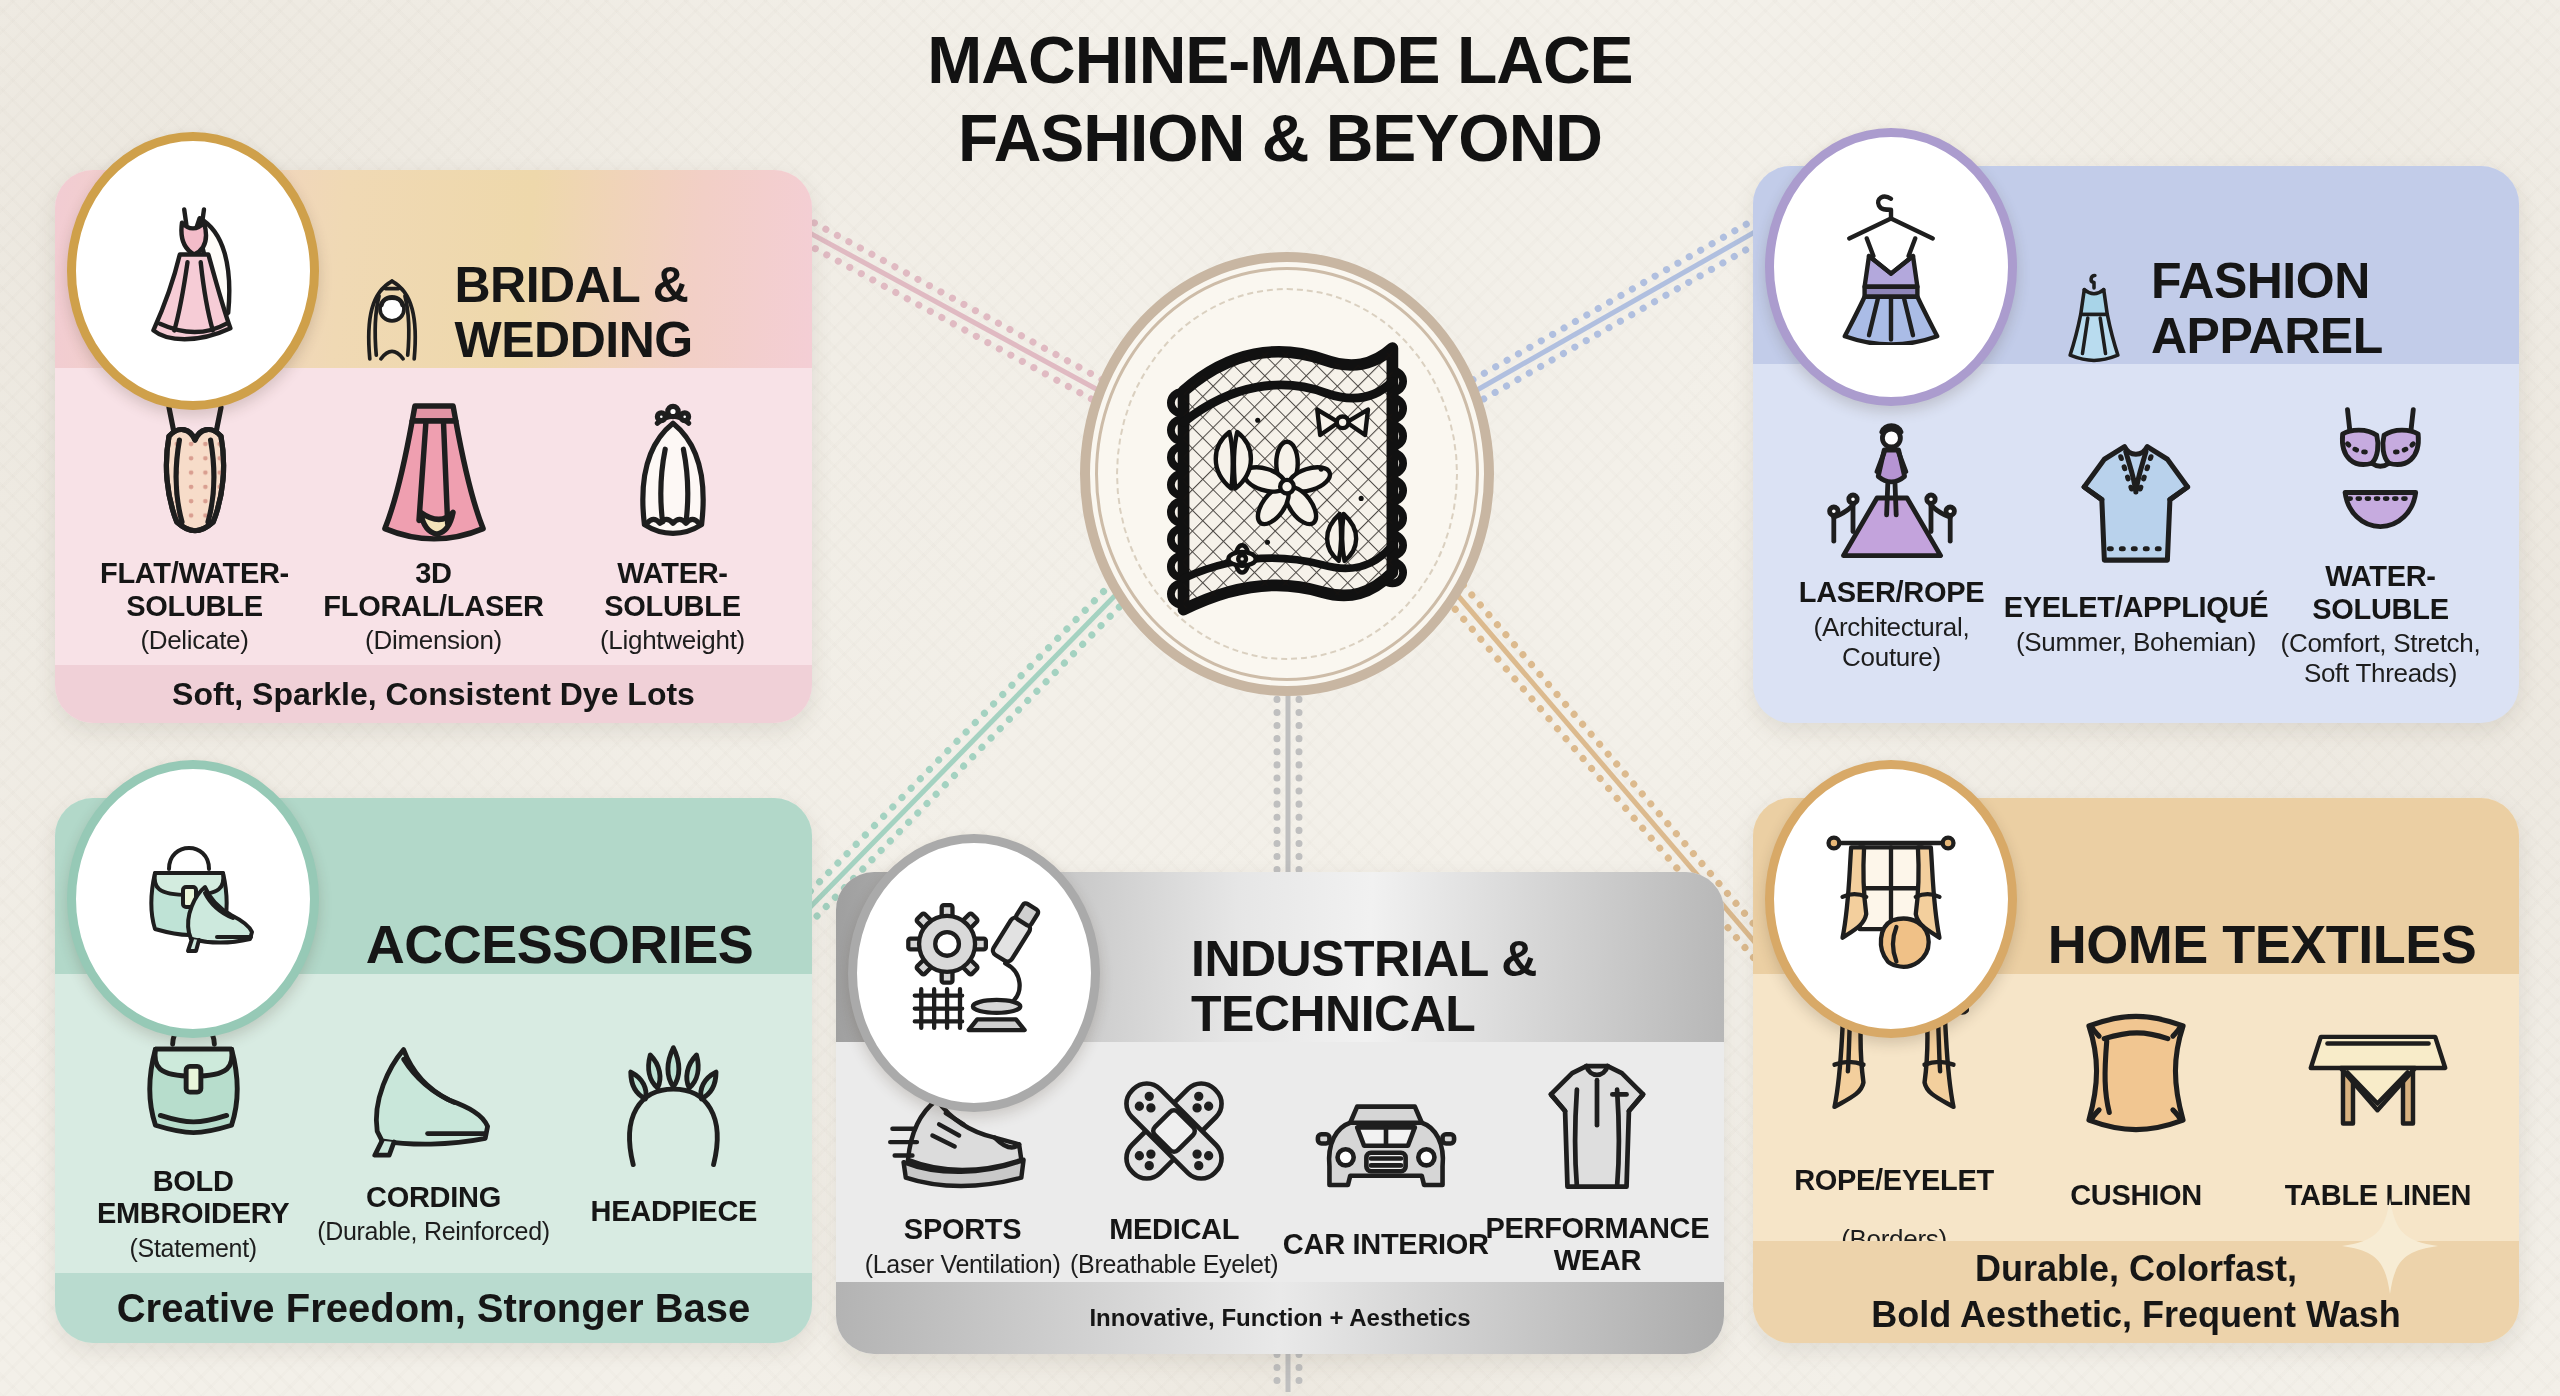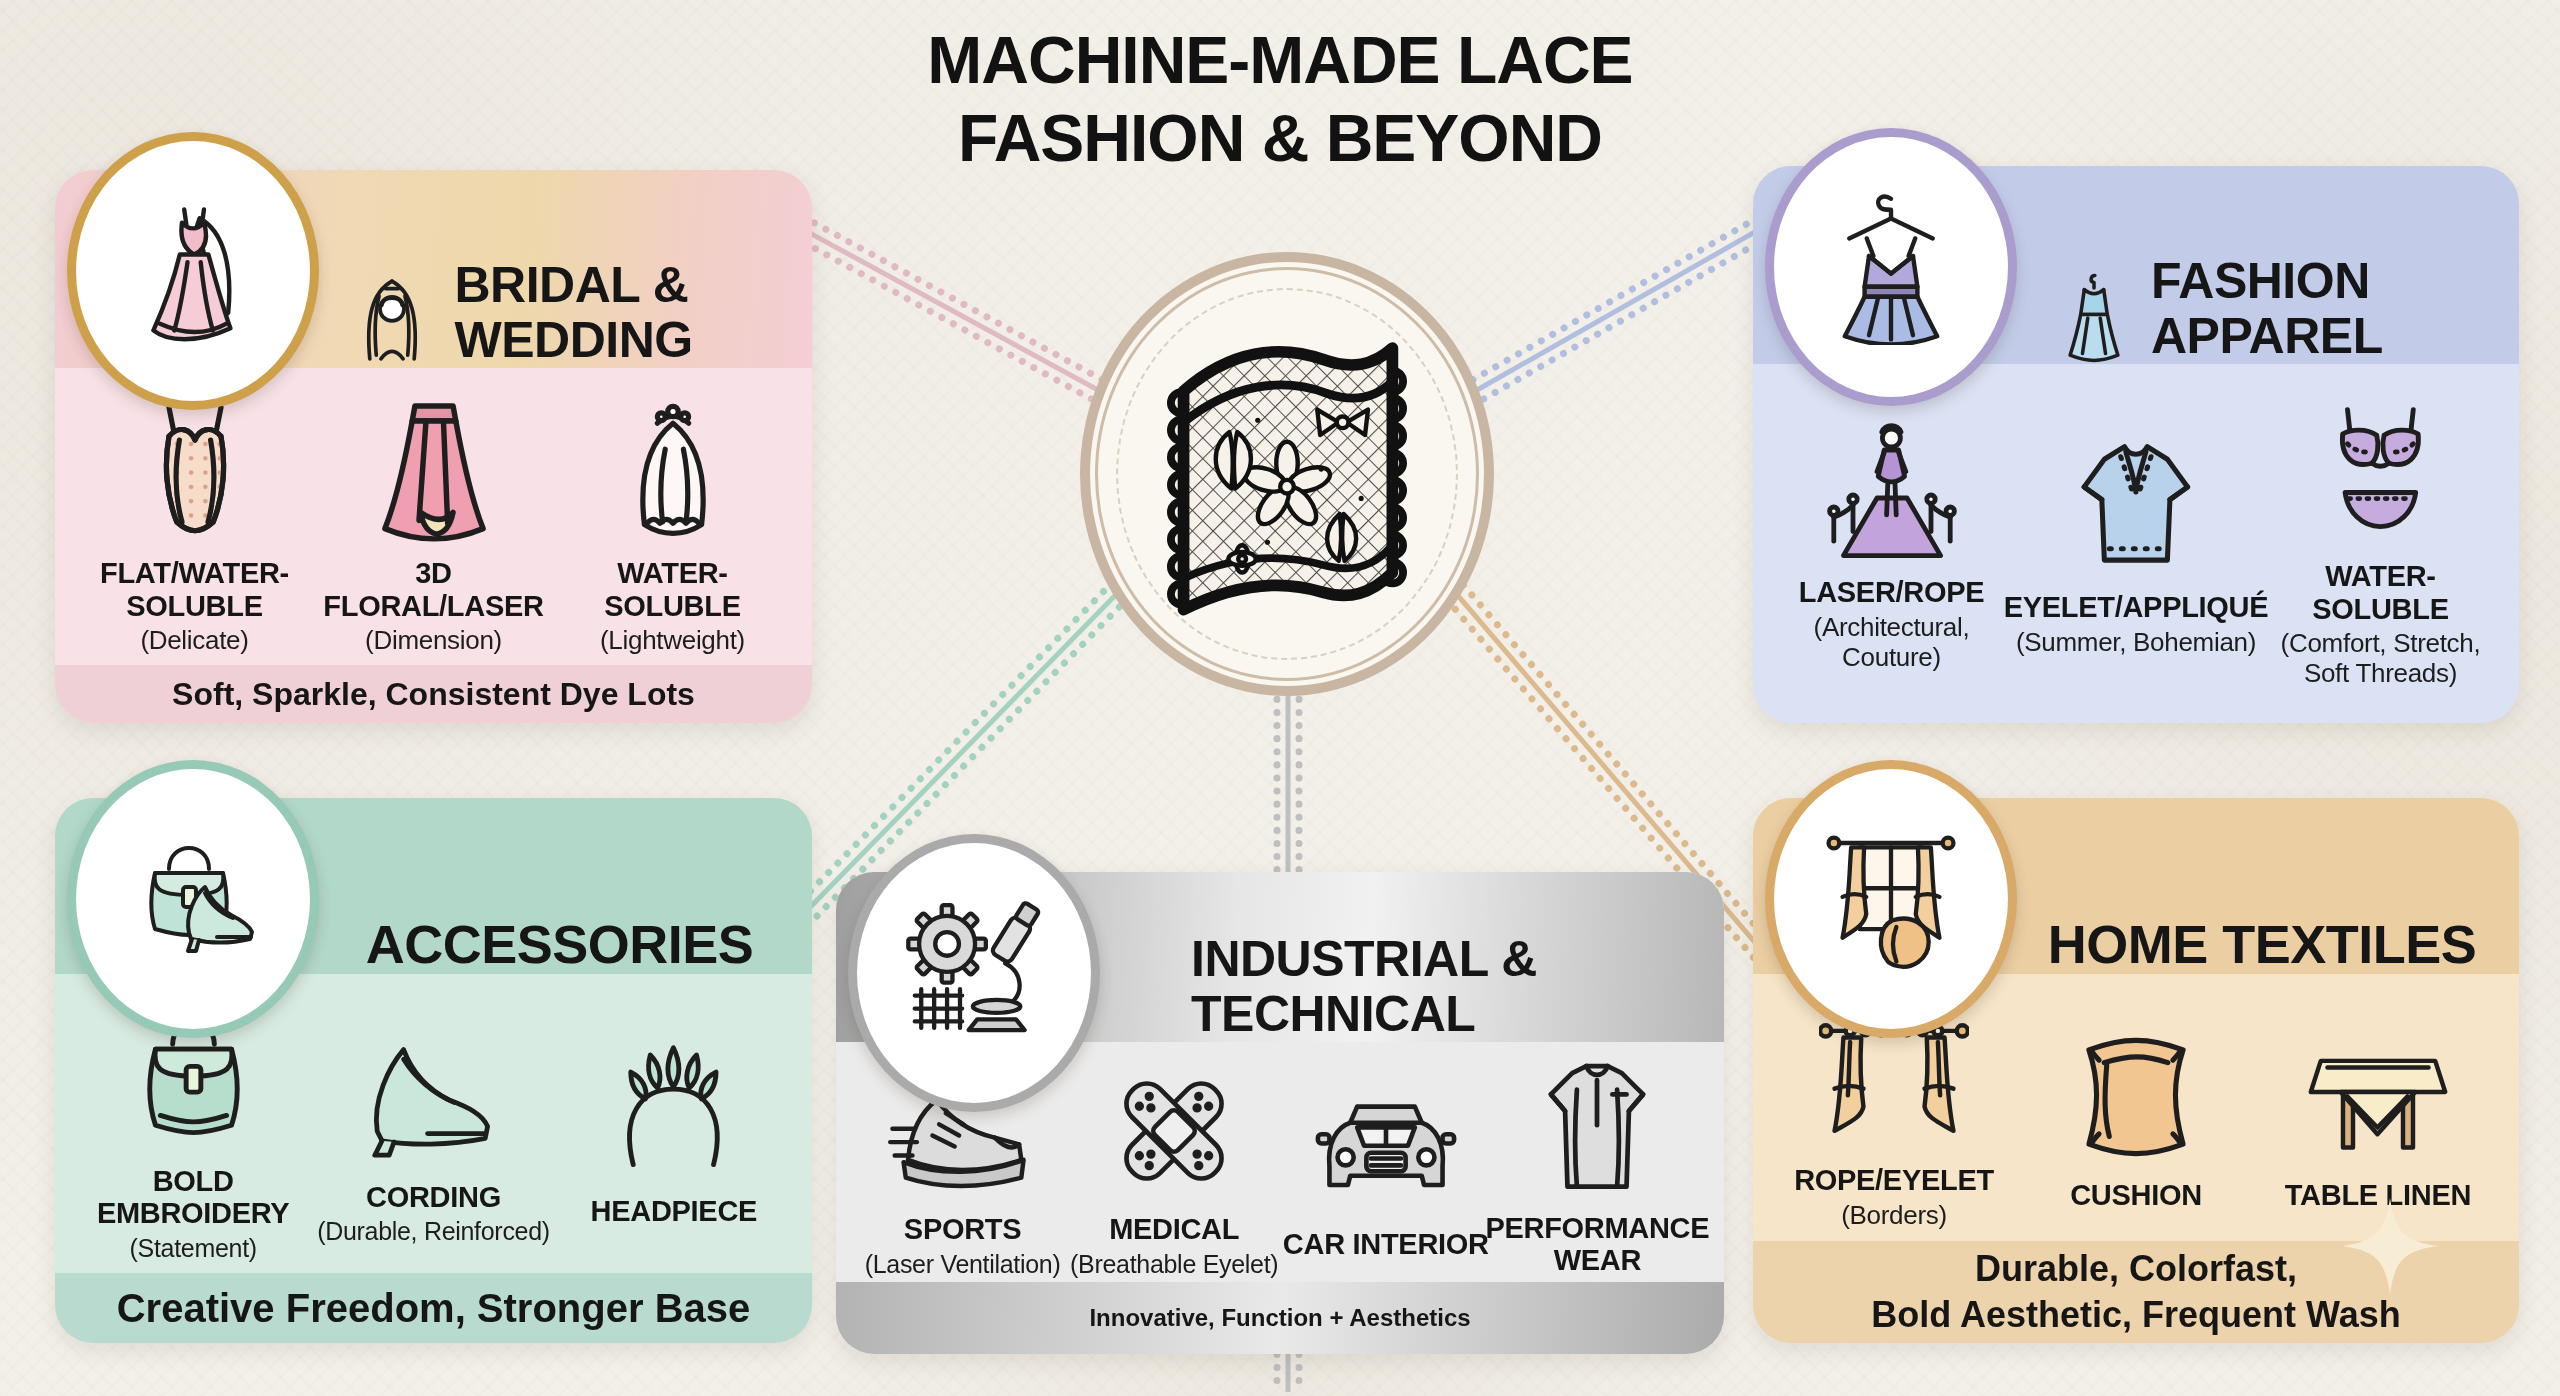--- a/index.html
+++ b/index.html
@@ -64,21 +64,21 @@
   #p-industrial .item{width:206px;}
   #p-industrial .item .ic{height:156px;}
   #p-industrial .sub{white-space:nowrap;font-size:25px;}
   #p-industrial .ptitle{max-width:430px;margin-top:39px;}
   
   #p-home{left:1753px;top:798px;width:766px;height:545px;background:#f6e5c8;}
   #p-home .phead{height:176px;background:#ebcfa3;}
   #p-home .badge{border:9px solid #d8a967;}
   #p-home .pbody{top:176px;bottom:102px;}
   #p-home .pfoot{height:102px;background:#edd3ab;font-size:36px;line-height:1.28;align-items:center;}
-  #p-home .item{width:238px;}
+  #p-home .item{width:238px;gap:24px;}
   #p-bridal .ptitle,#p-fashion .ptitle{max-width:310px;}
   
   .center{position:absolute;left:1080px;top:252px;width:414px;height:444px;z-index:2;}
   .center .ring{position:absolute;inset:0;border-radius:50%;border:10px solid #c8b6a2;background:#faf7f0;}
   .center .ring2{position:absolute;inset:15px;border-radius:50%;border:3px solid #cdbca8;}
   .center .ring3{position:absolute;inset:36px;border-radius:50%;border:2px dashed rgba(170,150,120,.40);}
   .center .swatchwrap{position:absolute;inset:0;display:flex;align-items:center;justify-content:center;}
   .ribbons{position:absolute;inset:0;z-index:1;}
   .sparkle{position:absolute;left:2342px;top:1198px;width:96px;height:96px;z-index:4;}
   

